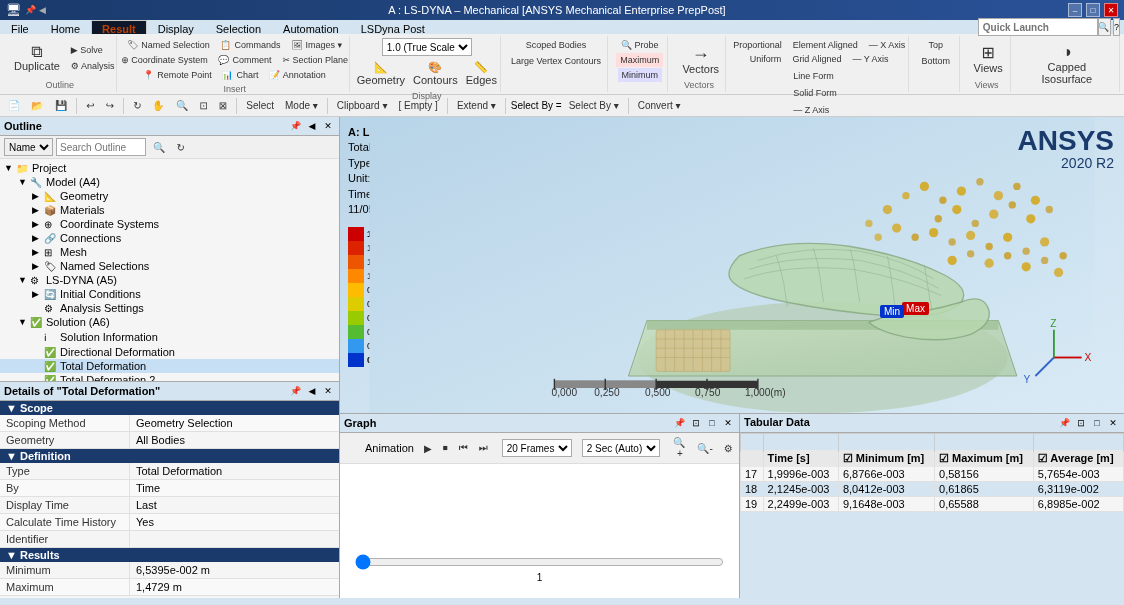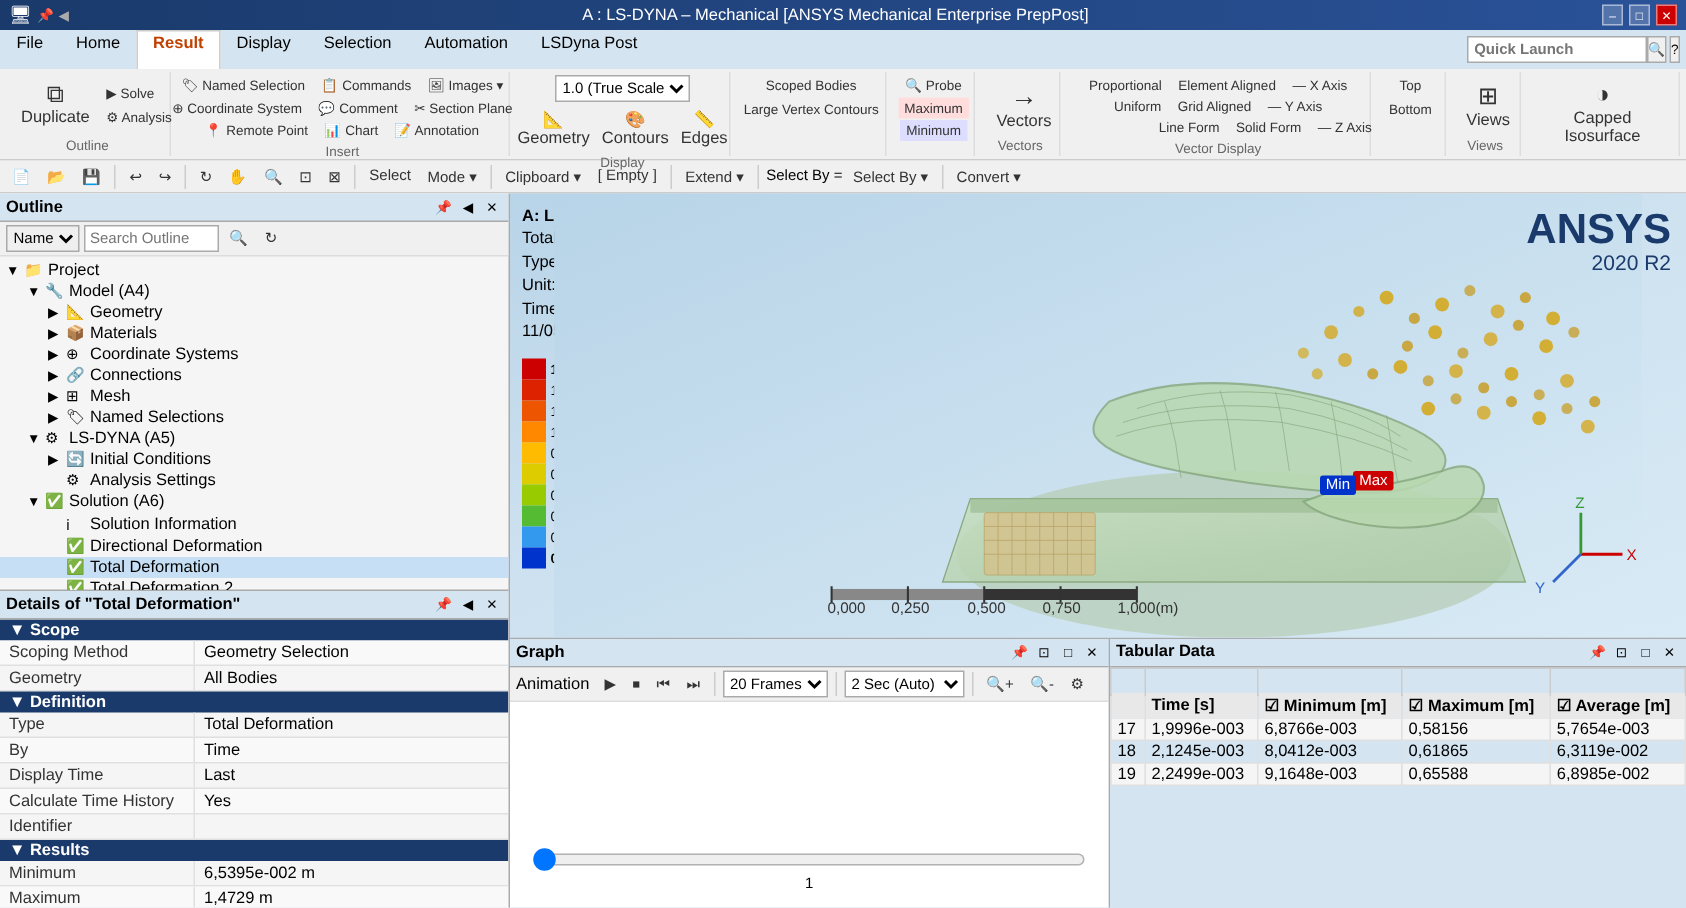--- a/index.html
+++ b/index.html
@@ -6,23 +6,23 @@
     body { width: 1124px; height: 605px; overflow: hidden; background: #d4e4f0; }
 
     
     #titlebar { background: linear-gradient(to right, #1a3a6b, #2a5298); color: white; height: 20px; display: flex; align-items: center; justify-content: space-between; padding: 0 6px; font-size: 10px; }
     #titlebar .title { flex: 1; text-align: center; }
     #titlebar .controls { display: flex; gap: 4px; }
     #titlebar .ctrl-btn { width: 14px; height: 14px; border: 1px solid rgba(255,255,255,0.5); background: rgba(255,255,255,0.2); cursor: pointer; display: flex; align-items: center; justify-content: center; font-size: 8px; color: white; }
 
     
     #ribbon { background: #f0f0f0; border-bottom: 1px solid #ccc; }
-    #ribbon-tabs { display: flex; background: #d4e4f0; height: 26px; }
+    #ribbon-tabs { display: flex; background: #d4e4f0; height: 14px; }
     .ribbon-tab { padding: 2px 10px; font-size: 11px; cursor: pointer; border: 1px solid transparent; border-bottom: none; }
-    .ribbon-tab.active { background: #ffffff; border-color: #ccc; border-bottom-color: #f0f0f0; color: #c04000; font-weight: bold; }
+    .ribbon-tab.active { background: #0f172a; border-color: #ccc; border-bottom-color: #f0f0f0; color: #c04000; font-weight: bold; }
 
     #ribbon-content { display: flex; align-items: stretch; padding: 2px 4px; gap: 4px; height: 60px; background: #f0f0f0; }
     .ribbon-group { display: flex; flex-direction: column; border-right: 1px solid #ddd; padding: 2px 6px; min-width: 40px; }
     .ribbon-group-label { font-size: 9px; color: #666; text-align: center; margin-top: auto; padding-top: 2px; }
     .ribbon-group-content { display: flex; align-items: center; gap: 3px; flex: 1; }
     .ribbon-btn { background: none; border: 1px solid transparent; cursor: pointer; padding: 1px 3px; display: flex; flex-direction: column; align-items: center; font-size: 9px; color: #333; }
     .ribbon-btn .icon { font-size: 16px; line-height: 1; }
     .ribbon-btn-small { background: none; border: 1px solid transparent; cursor: pointer; padding: 1px 3px; font-size: 9px; color: #333; display: flex; align-items: center; gap: 2px; white-space: nowrap; }
 
     
@@ -224,21 +224,21 @@
         <div style="display:flex; gap:3px;">
           <button class="ribbon-btn-small">Proportional</button>
           <button class="ribbon-btn-small">Element Aligned</button>
           <button class="ribbon-btn-small">— X Axis</button>
         </div>
         <div style="display:flex; gap:3px;">
           <button class="ribbon-btn-small">Uniform</button>
           <button class="ribbon-btn-small">Grid Aligned</button>
           <button class="ribbon-btn-small">— Y Axis</button>
         </div>
-        <div style="display:flex; gap:3px;">
+        <div style="display:flex; gap:3px;flex-direction:column;">
           <span style="width:60px;"></span>
           <button class="ribbon-btn-small">Line Form</button>
           <button class="ribbon-btn-small">Solid Form</button>
           <button class="ribbon-btn-small">— Z Axis</button>
         </div>
       </div>
       <div class="ribbon-group-label">Vector Display</div>
     </div>
 
     <div class="ribbon-group">
@@ -648,21 +648,21 @@
         <div id="graph-header">
           <span>Graph</span>
           <div style="display:flex; gap:2px;">
             <button class="panel-ctrl">📌</button>
             <button class="panel-ctrl">⊡</button>
             <button class="panel-ctrl">□</button>
             <button class="panel-ctrl">✕</button>
           </div>
         </div>
         <div id="graph-toolbar">
-          <span style="margin-right:3px;">Animation</span>
+          <span style="margin-right:3px;margin-left:21px;">Animation</span>
           <button class="tb2-btn">▶</button>
           <button class="tb2-btn">⏹</button>
           <button class="tb2-btn">⏮</button>
           <button class="tb2-btn">⏭</button>
           <div class="tb2-separator"></div>
           <select class="tb2-select" style="width:70px;">
             <option>20 Frames</option>
           </select>
           <div class="tb2-separator"></div>
           <select class="tb2-select" style="width:80px;">

